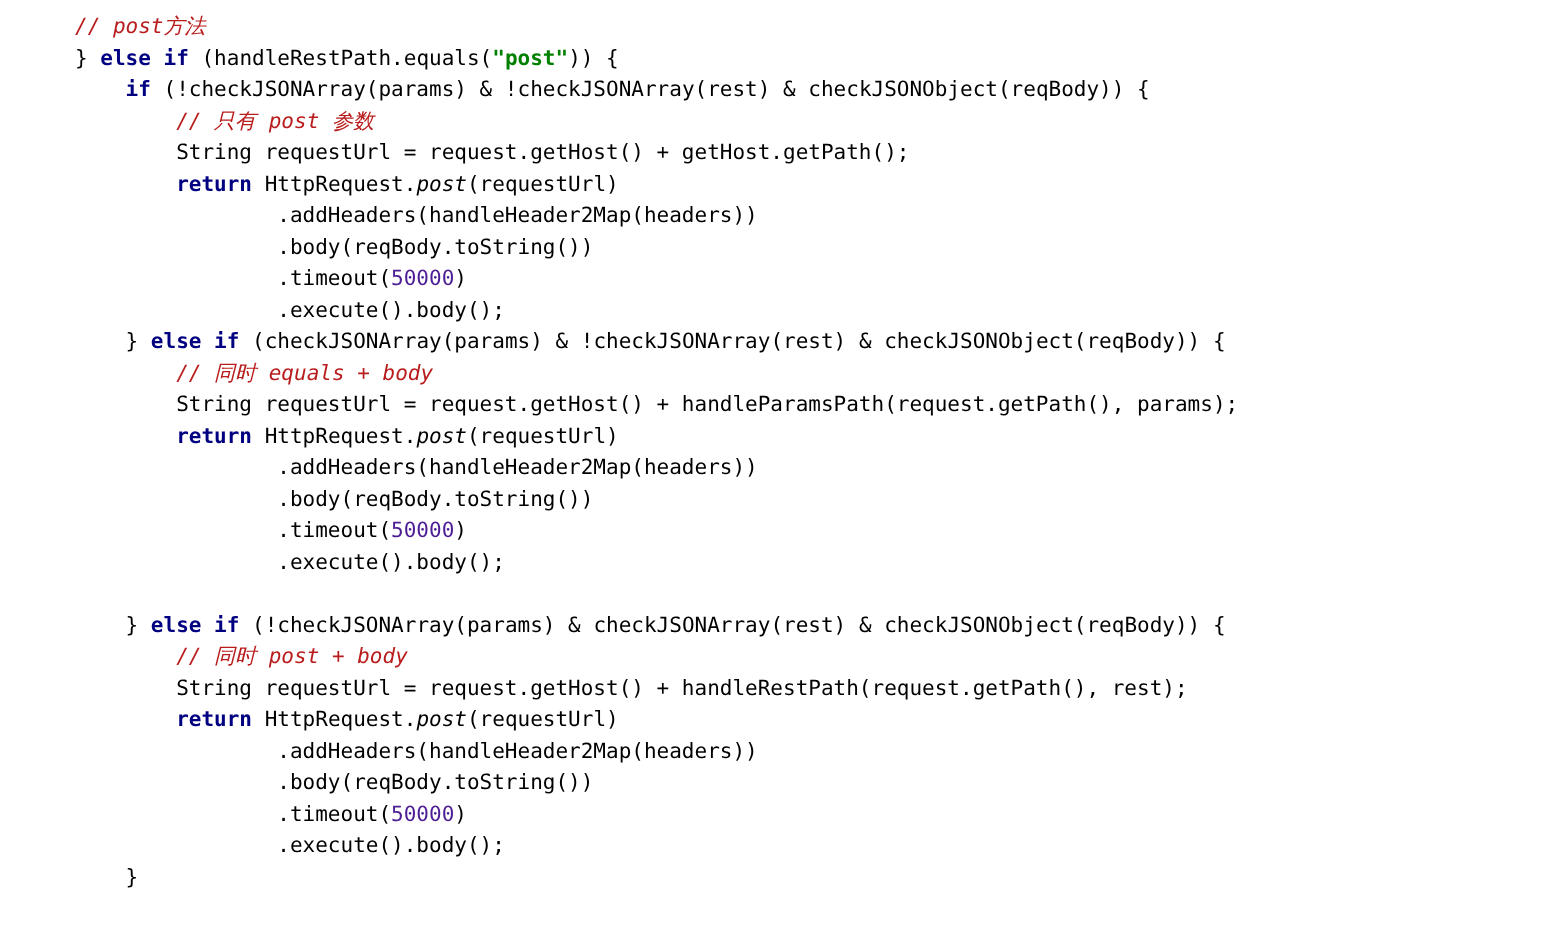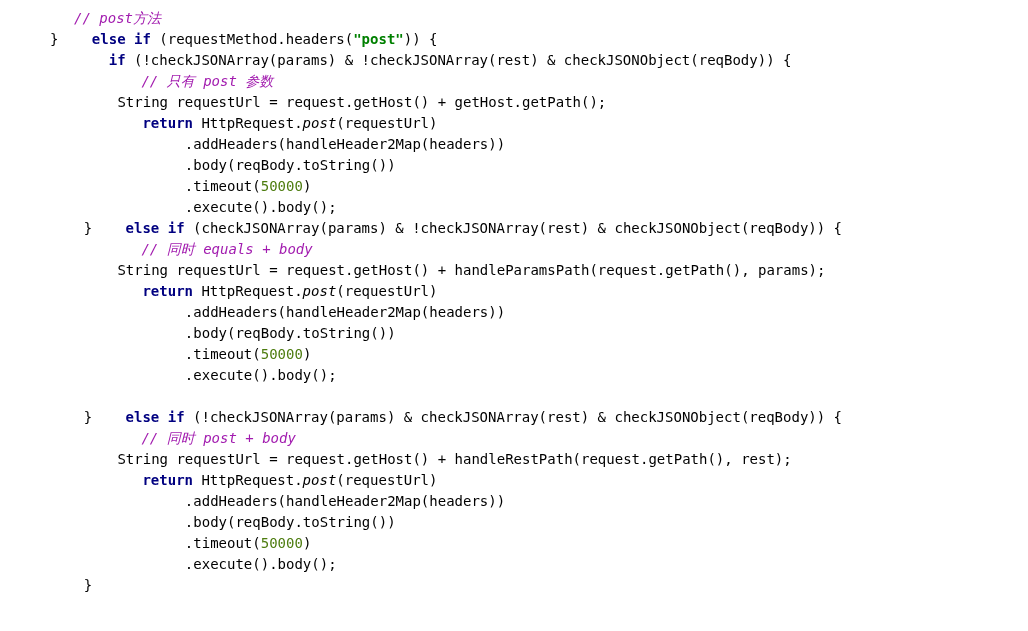--- a/index.html
+++ b/index.html
@@ -9,31 +9,31 @@
       font-size: 14px;
       line-height: 1.5;
       background: #ffffff;
       color: #000000;
     }
     pre {
       margin: 0;
       padding: 8px 0 0 50px;
       white-space: pre;
     }
-    .cm { color: #a21caf; font-style: italic; margin-left: 24px; }
-    .kw { color: #000080; font-weight: bold; margin-left: 25px; }
+    .cm { color: #b91c1c; font-style: italic; }
+    .kw { color: #000080; font-weight: bold; }
     .st { color: #008000; font-weight: bold; }
-    .nm { color: #4d7c0f; }
+    .nm { color: #4c1d95; }
     .it { font-style: italic; text-align: right; }
   </style>
 </head>
 <body>
 
 <pre><span class="cm">// post方法</span>
-<span><span>} </span><span class="kw">else if</span><span> (requestMethod.headers(</span><span class="st">"post"</span><span>)) {</span></span>
+<span><span>} </span><span class="kw">else if</span><span> (handleRestPath.equals(</span><span class="st">"post"</span><span>)) {</span></span>
 <span><span>    </span><span class="kw">if</span><span> (!checkJSONArray(params) &amp; !checkJSONArray(rest) &amp; checkJSONObject(reqBody)) {</span></span>
 <span class="cm">        // 只有 post 参数</span>
 <span>        String requestUrl = request.getHost() + getHost.getPath();</span>
 <span><span>        </span><span class="kw">return</span><span> HttpRequest.</span><span class="it">post</span><span>(requestUrl)</span></span>
 <span>                .addHeaders(handleHeader2Map(headers))</span>
 <span>                .body(reqBody.toString())</span>
 <span><span>                .timeout(</span><span class="nm">50000</span><span>)</span></span>
 <span>                .execute().body();</span>
 <span><span>    } </span><span class="kw">else if</span><span> (checkJSONArray(params) &amp; !checkJSONArray(rest) &amp; checkJSONObject(reqBody)) {</span></span>
 <span class="cm">        // 同时 equals + body</span>

